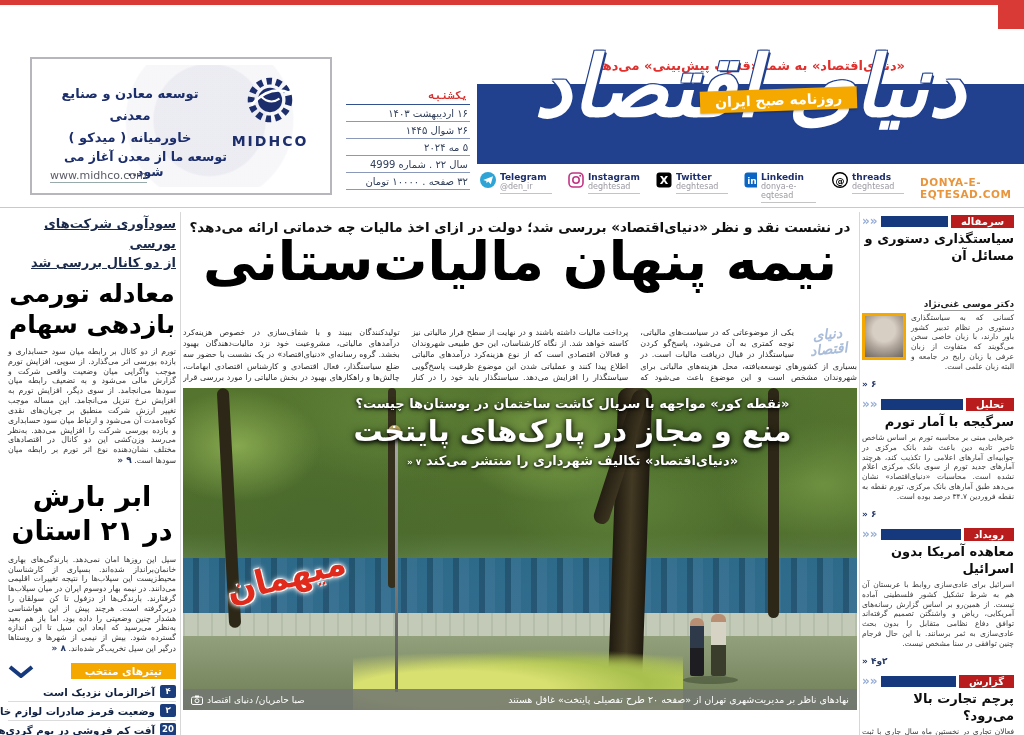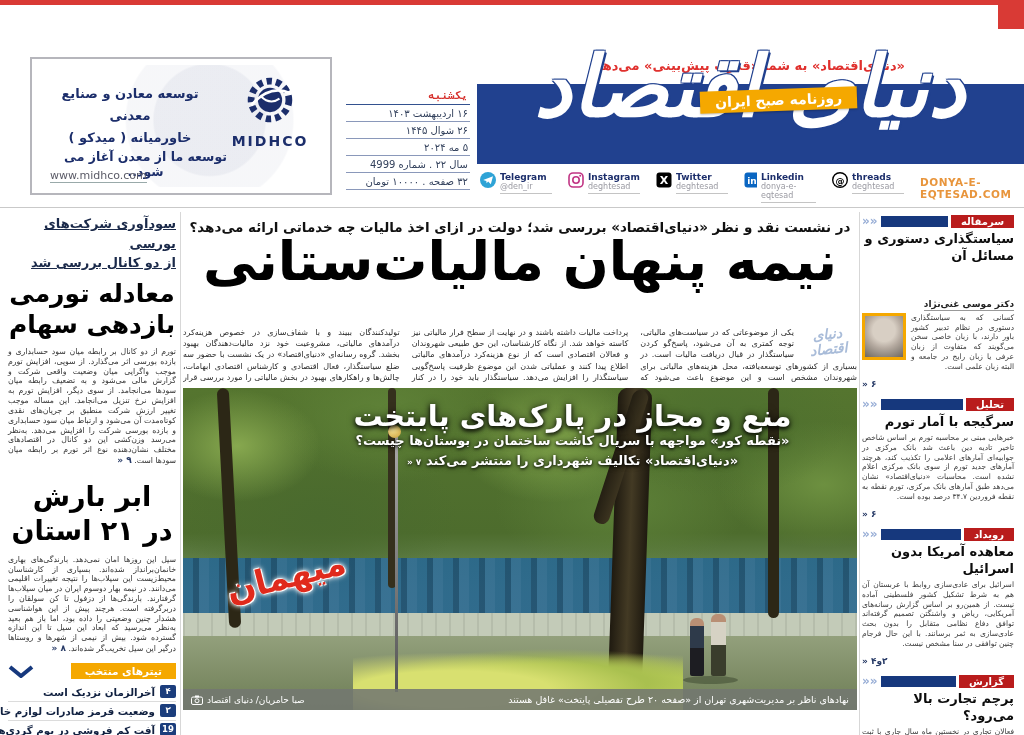--- a/index.html
+++ b/index.html
@@ -261,21 +261,21 @@
     <div class="sel-list">
       <div class="sel-row">
           <span class="sel-num">۴</span>
           <span class="sel-title">آخرالزمان نزدیک است</span>
         </div>
       <div class="sel-row">
           <span class="sel-num">۳</span>
           <span class="sel-title">وضعیت قرمز صادرات لوازم خانگی</span>
         </div>
       <div class="sel-row">
-          <span class="sel-num">19</span>
+          <span class="sel-num">20</span>
           <span class="sel-title">آفت کم فروشی در بوم گردی‌ها</span>
         </div>
       <div class="sel-row">
           <span class="sel-num">۱۷</span>
           <span class="sel-title">متولد هوش مصنوعی در دولت اوکراین</span>
         </div>
       <div class="sel-row"></div>
 
     </div>
   </div>
@@ -304,22 +304,22 @@
     <div class="ph-layer trunk" id="branch"></div>
     <div class="ph-layer trunk" id="trunk-c"></div>
     <div class="ph-layer" id="bushes"></div>
     <div class="ph-layer" id="lamp-pole"></div>
     <div class="ph-layer" id="lamp-globe"></div>
     <div class="ph-layer" id="people-shadow"></div>
     <div class="ph-layer person" id="person-1"></div>
     <div class="ph-layer person" id="person-2"></div>
     <div class="ph-layer rtl" id="watermark">میهمان</div>
     <div class="ph-layer" id="ph-text">
+      <div id="ph-kicker">«نقطه کور» مواجهه با سریال کاشت ساختمان در بوستان‌ها چیست؟</div>
       <div id="ph-headline">منع و مجاز در پارک‌های پایتخت</div>
-      <div id="ph-kicker">«نقطه کور» مواجهه با سریال کاشت ساختمان در بوستان‌ها چیست؟</div>
       <div id="ph-sub">
         <span>«دنیای‌اقتصاد» تکالیف شهرداری را منتشر می‌کند</span>
         <span class="pref ltr" style="color:#fff;">۷ «</span>
       </div>
     </div>
     <div class="ph-layer" id="ph-caption">
       <span>نهادهای ناظر بر مدیریت‌شهری تهران از «صفحه ۲۰ طرح تفصیلی پایتخت» غافل هستند</span>
       <span class="cap-credit">
         <span>صبا حامریان/ دنیای اقتصاد</span>
         <svg width="12" height="10">

